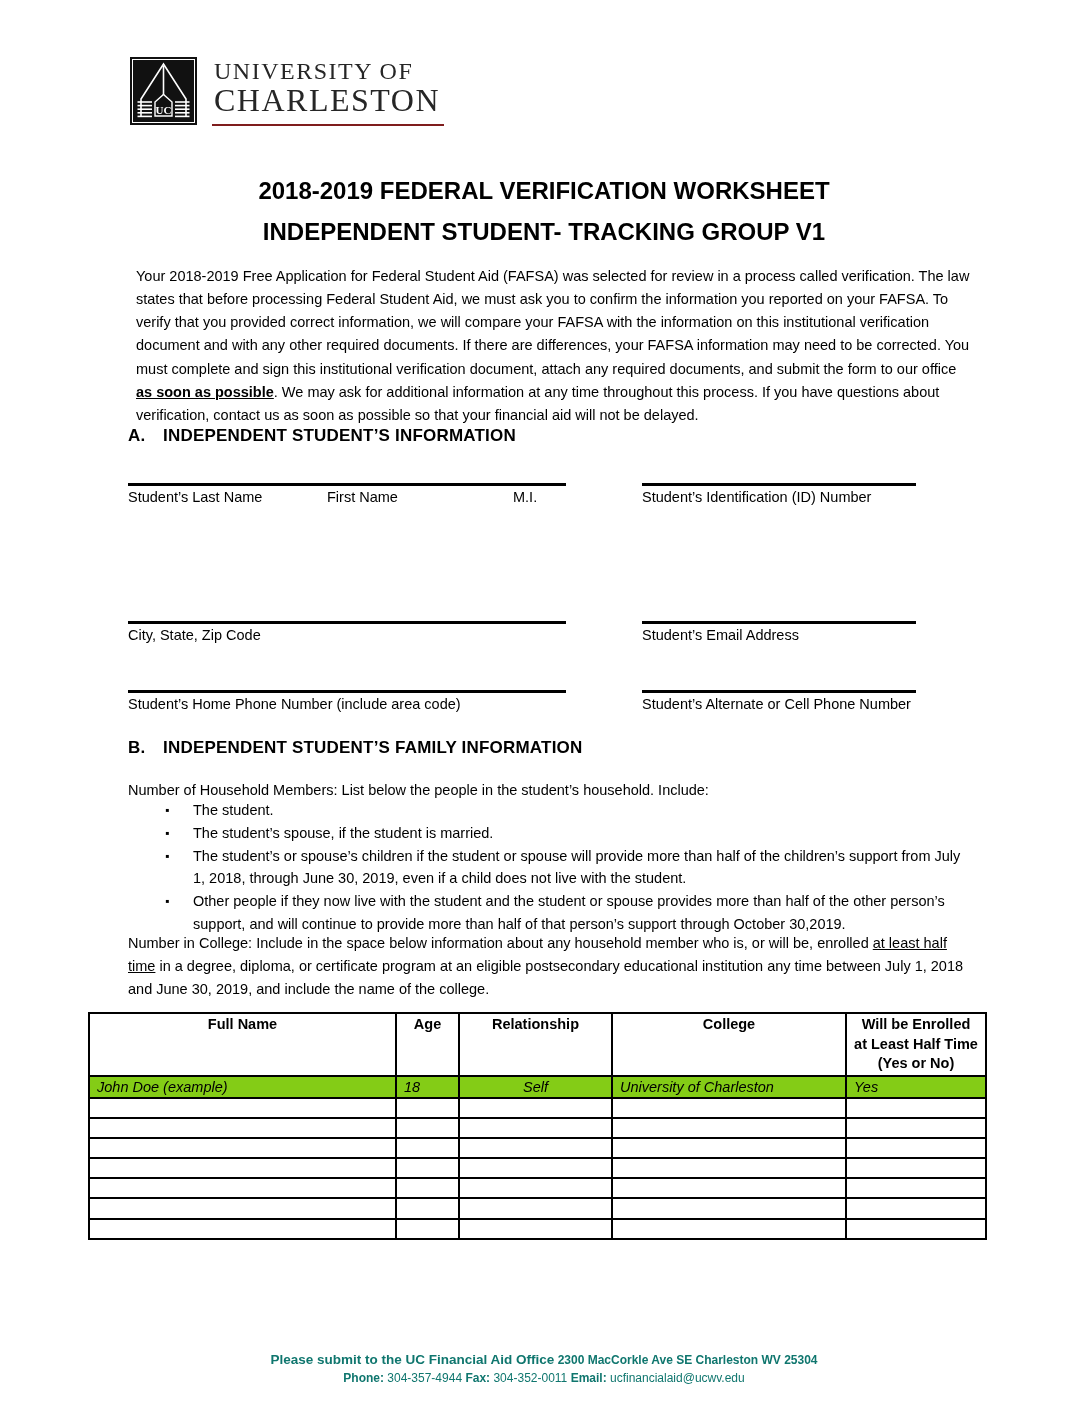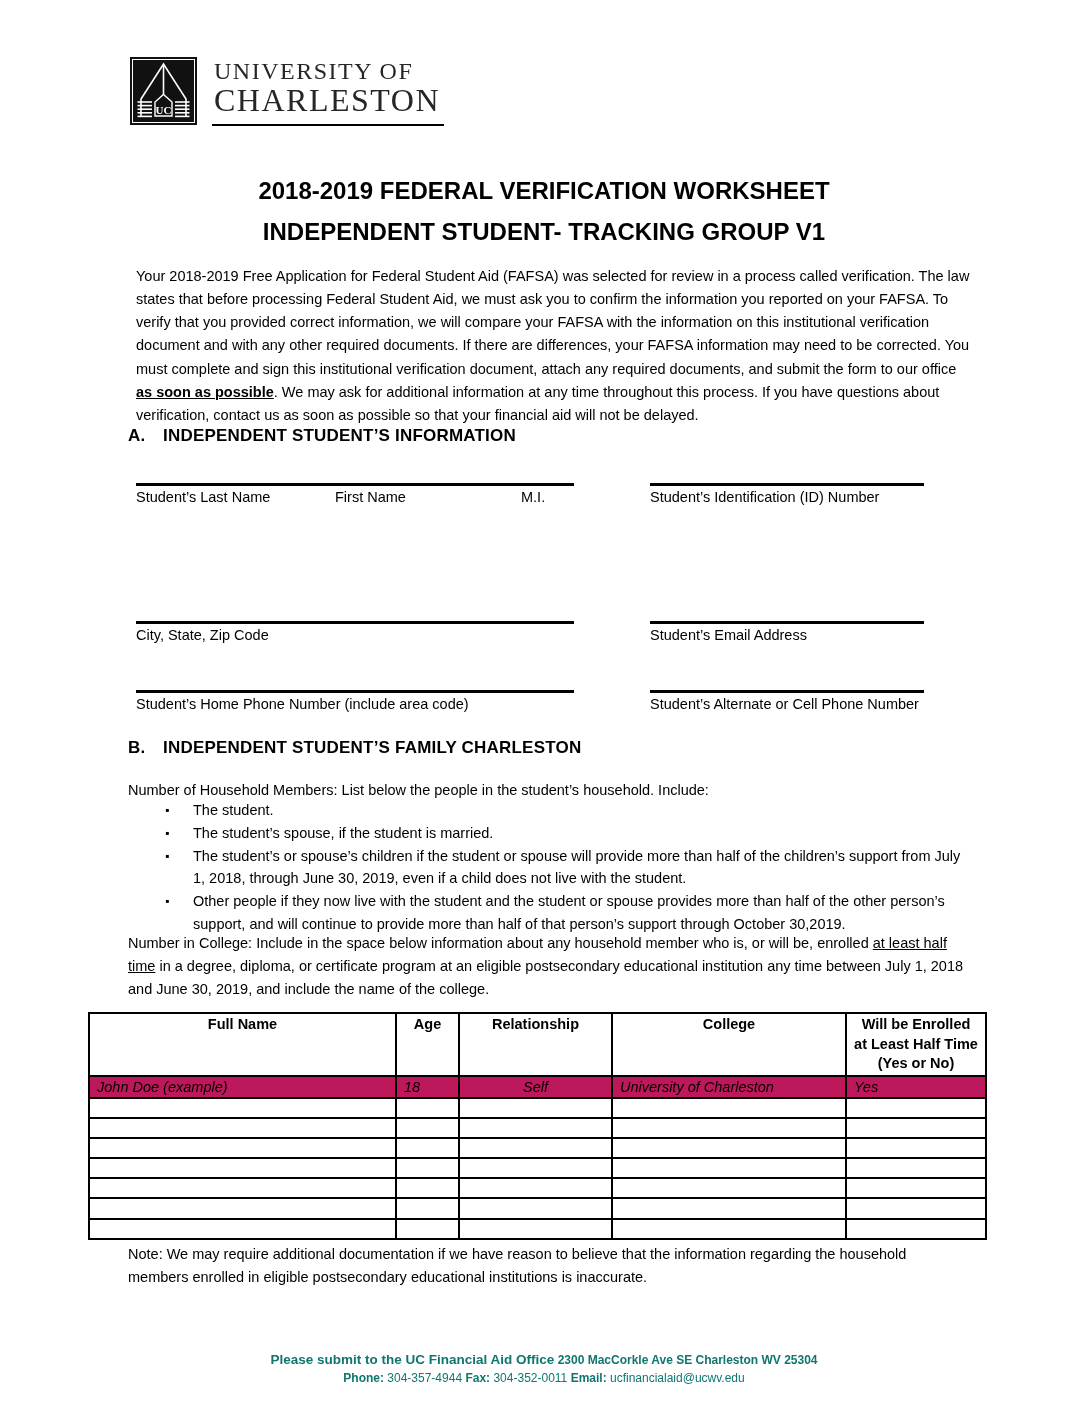--- a/index.html
+++ b/index.html
@@ -8,21 +8,21 @@
     background:#ffffff; color:#000;
     font-family:"Liberation Sans", sans-serif;
     overflow:hidden;
   }
 
   
   .logo-row { position:absolute; top:57px; left:130px; display:flex; align-items:flex-start; gap:15px; }
   .logo-mark { width:67px; height:68px; display:block; }
   .logo-text {
     font-family:"Liberation Serif", serif; color:#262626;
-    padding:1px 4px 7px 2px; border-bottom:2px solid #000000;
+    padding:1px 4px 7px 2px; border-bottom:2px solid #7f1d1d;
   }
   .logo-line1 { font-size:24px; line-height:26px; letter-spacing:1.5px; white-space:nowrap; }
   .logo-line2 { font-size:32px; line-height:33px; letter-spacing:1.5px; white-space:nowrap; }
 
   
   .doc-title { position:absolute; top:170px; left:0; width:100%; text-align:center;
     font-weight:700; font-size:24px; line-height:41px; color:#000; }
 
   
   .intro { position:absolute; top:250px; left:136px; width:834px;
@@ -30,21 +30,21 @@
   .bold-underline { font-weight:700; text-decoration:underline; }
 
   
   .sec-heading { position:absolute; left:128px; font-weight:700; font-size:17px;
     letter-spacing:0.2px; display:flex; }
   .sec-heading .sec-label { width:35px; }
   .sec-a { top:426px; }
   .sec-b { top:738px; }
 
   
-  .frow { position:absolute; left:136px; width:832px; height:42px; }
+  .frow { position:absolute; left:128px; width:832px; height:42px; }
   .rule { position:absolute; top:0; border-top:3px solid #000; }
   .rule-left { left:0; width:438px; }
   .rule-right { left:514px; width:274px; }
   .flabel { position:absolute; top:6px; font-size:14.5px; white-space:nowrap; }
 
   
   .household-intro { position:absolute; top:779px; left:128px; width:834px;
     font-size:14.5px; line-height:22px; }
   .bullets { position:absolute; top:799px; left:128px; width:840px; margin:0; padding:0;
     list-style:none; font-size:14.5px; line-height:22.8px; }
@@ -55,21 +55,21 @@
   .underline { text-decoration:underline; }
   .more-space { position:absolute; top:992px; left:128px; width:860px;
     font-weight:700; font-size:14.5px; }
 
   
   .hh-table { position:absolute; top:1012px; left:88px; width:897px;
     border-collapse:collapse; table-layout:fixed; font-size:14.5px; }
   .hh-table th, .hh-table td { border:2.5px solid #000; padding:1px 7px; overflow:hidden; }
   .hh-table thead th { font-weight:700; text-align:center; vertical-align:top;
     height:57px; line-height:19.5px; }
-  .hh-table .example td { background:#be185d; font-style:italic; height:17px; line-height:18px; }
+  .hh-table .example td { background:#84cc16; font-style:italic; height:17px; line-height:18px; }
   .hh-table .example td.center { text-align:center; }
   .hh-table .blank td { height:16.2px; }
 
   
   .note { position:absolute; top:1243px; left:128px; width:840px;
     font-size:14.5px; line-height:23px; }
 
   
   .footer { position:absolute; top:1351px; left:0; width:100%; text-align:center;
     font-size:12px; line-height:18px; color:#0f766e; }
@@ -140,21 +140,21 @@
 
   <div class="frow" style="top:690px;">
     <div class="rule rule-left"></div>
     <div class="rule rule-right"></div>
     <span class="flabel" style="left:0;">Student’s Home Phone Number (include area code)</span>
     <span class="flabel" style="left:514px;">Student’s Alternate or Cell Phone Number</span>
   </div>
 
   <div class="sec-heading sec-b">
     <span class="sec-label">B.</span>
-    <span>INDEPENDENT STUDENT’S FAMILY CHARLESTON</span>
+    <span>INDEPENDENT STUDENT’S FAMILY INFORMATION</span>
   </div>
 
   <div class="household-intro">Number of Household Members: List below the people in the student’s household. Include:</div>
   <ul class="bullets">
     <li>The student.</li>
     <li>The student’s spouse, if the student is married.</li>
     <li>The student’s or spouse’s children if the student or spouse will provide more than half of the children’s support from July 1, 2018, through June 30, 2019, even if a child does not live with the student.</li>
     <li>Other people if they now live with the student and the student or spouse provides more than half of the other person’s support, and will continue to provide more than half of that person’s support through October 30,2019.</li>
   </ul>
 
@@ -233,21 +233,20 @@
         <tr class="blank">
           <td></td>
           <td></td>
           <td></td>
           <td></td>
           <td></td>
         </tr>
       </tbody>
   </table>
 
-  <div class="note">Note: We may require additional documentation if we have reason to believe that the information regarding the household members enrolled in eligible postsecondary educational institutions is inaccurate.</div>
 
   <div class="footer">
     <div>
       <span class="submit">Please submit to the UC Financial Aid Office</span>
       <span class="addr">2300 MacCorkle Ave SE Charleston WV 25304</span>
     </div>
     <div>
       <span class="flabel2">Phone:</span>
       <span>304-357-4944</span>
       <span class="flabel2">Fax:</span>

